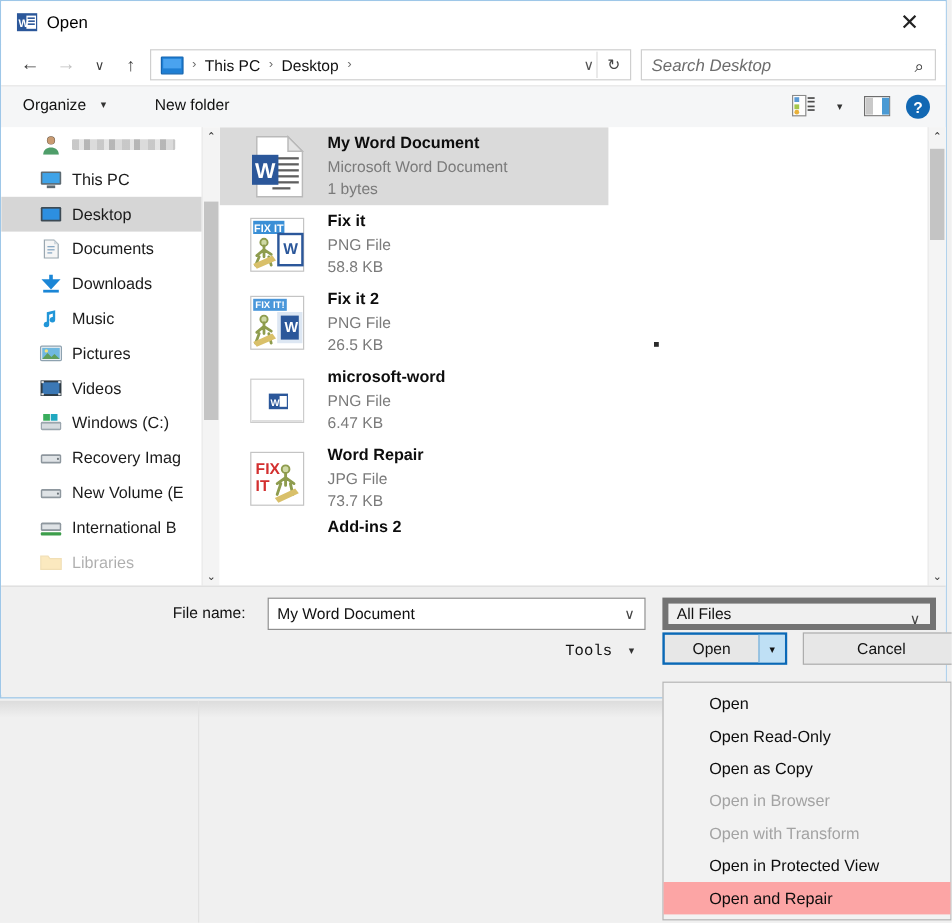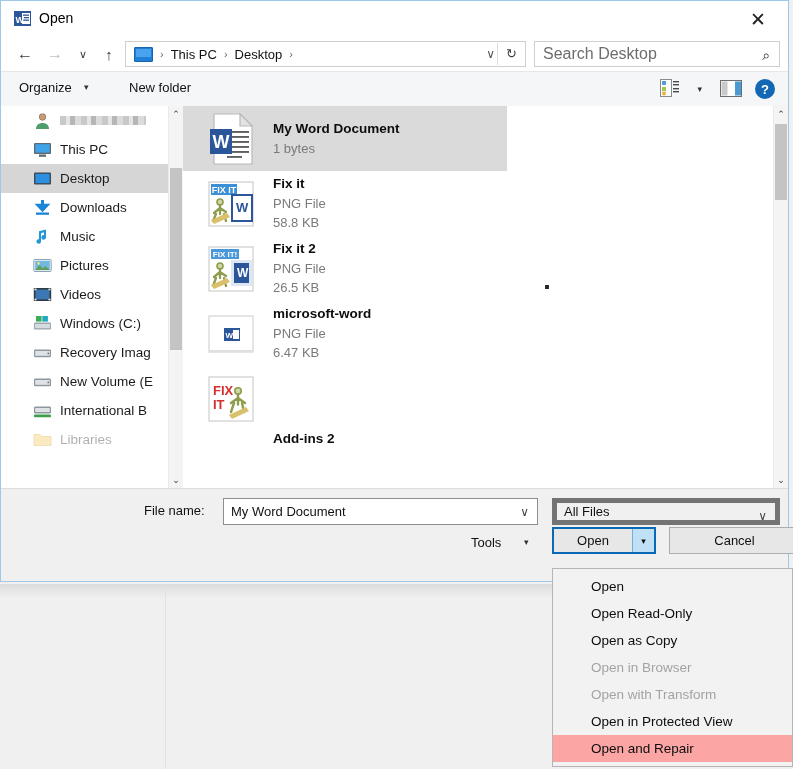--- a/index.html
+++ b/index.html
@@ -48,21 +48,21 @@
   .crumb-icon{width:17px;height:13px;margin-left:8px;background:#1f7fd4;border:1px solid #1565b0;
      border-radius:1px;position:relative;}
   .crumb-icon:after{content:"";position:absolute;left:1px;top:1px;right:1px;bottom:4px;background:#4aa3ef;}
   .sep{margin:0 7px;color:#6a6a6a;font-size:11px;}
   .crumb{font-size:13px;color:#111;}
   .addr-drop{position:absolute;right:30px;top:5px;color:#555;font-size:12px;}
   .addr-vdiv{position:absolute;right:27px;top:1px;bottom:1px;width:1px;background:#dcdcdc;}
   .addr-refresh{position:absolute;right:8px;top:4px;color:#444;font-size:13px;}
   .searchbox{position:absolute;left:533px;top:4px;width:246px;height:26px;border:1px solid #cfcfcf;
      background:#fff;box-sizing:border-box;display:flex;align-items:center;}
-  .searchbox .ph{margin-left:8px;color:#6d6d6d;font-size:16px;}
+  .searchbox .ph{margin-left:8px;color:#6d6d6d;font-size:14px;font-style:italic;}
   .search-icon{position:absolute;right:9px;top:5px;color:#333;font-size:14px;}
 
   
   .cmdbar{height:34px;position:relative;background:#f5f6f7;border-top:1px solid #e6e6e6;
      border-bottom:1px solid #dedede;}
   .cmd-organize{position:absolute;left:18px;top:8px;font-size:13px;color:#111;}
   .cmd-caret{position:absolute;left:83px;top:10px;font-size:9px;color:#333;}
   .cmd-newfolder{position:absolute;left:128px;top:8px;font-size:13px;color:#111;}
   .cmd-viewicon{position:absolute;right:109px;top:7px;width:19px;height:19px;}
   .cmd-viewcaret{position:absolute;right:86px;top:12px;font-size:9px;color:#333;}
@@ -108,21 +108,21 @@
      border-top:1px solid #dcdcdc;}
   .lbl-filename{position:absolute;left:143px;top:14px;font-size:13px;color:#111;}
   .fn-input{position:absolute;left:222px;top:9px;width:315px;height:27px;background:#fff;
      border:1px solid #8e8e8e;box-sizing:border-box;display:flex;align-items:center;}
   .fn-input .val{margin-left:7px;font-size:13px;color:#111;}
   .fn-input .caret{position:absolute;right:8px;top:6px;font-size:12px;color:#444;}
   .type-combo{position:absolute;left:551px;top:9px;width:228px;height:27px;background:#f0f0f0;
      border:5px solid #737373;box-sizing:border-box;display:flex;align-items:center;}
   .type-combo .val{margin-left:7px;font-size:13px;color:#111;}
   .type-combo .caret{position:absolute;right:8px;top:6px;font-size:12px;color:#444;}
-  .tools{position:absolute;left:470px;top:46px;font-size:13px;color:#111;}
+  .tools{position:absolute;left:470px;top:46px;font-size:13px;color:#111;font-family:Liberation Mono, monospace;}
   .tools-caret{position:absolute;left:523px;top:48px;font-size:9px;color:#333;}
   .openbtn{position:absolute;left:551px;top:38px;width:104px;height:27px;
      border:2px solid #0a69b7;background:#e7e7e7;box-sizing:border-box;display:flex;align-items:center;}
   .openbtn .olbl{flex:1;text-align:center;font-size:13px;color:#111;}
   .openbtn .odrop{width:22px;height:100%;background:#bfe0f5;border-left:1px solid #7aaed6;
      display:flex;align-items:center;justify-content:center;font-size:9px;color:#111;box-sizing:border-box;}
   .cancelbtn{position:absolute;left:668px;top:38px;width:131px;height:27px;border:1px solid #adadad;
      background:#e7e7e7;box-sizing:border-box;display:flex;align-items:center;justify-content:center;
      font-size:13px;color:#111;}
 
@@ -233,20 +233,30 @@
           </div>
           <div class="tnode sel">
             <span class="tico"><svg width="19" height="17" viewBox="0 0 19 17">
                 <rect x="1" y="2.5" width="17" height="12" rx="1" fill="#3d4a54"></rect>
                 <rect x="2.4" y="3.9" width="14.2" height="9.2" fill="#2d8fe0"></rect>
               </svg></span>
             <span>Desktop</span>
           </div>
           <div class="tnode">
             <span class="tico"><svg width="19" height="17" viewBox="0 0 19 17">
+                <path d="M4 1h8l3.5 3.5V16H4z" fill="#f6f6f6" stroke="#9aa7b0"></path>
+                <path d="M12 1l3.5 3.5H12z" fill="#cfd8de"></path>
+                <rect x="6.5" y="6" width="6" height="1.1" fill="#8aa9c4"></rect>
+                <rect x="6.5" y="8.6" width="6" height="1.1" fill="#8aa9c4"></rect>
+                <rect x="6.5" y="11.2" width="4" height="1.1" fill="#8aa9c4"></rect>
+              </svg></span>
+            <span>Documents</span>
+          </div>
+          <div class="tnode">
+            <span class="tico"><svg width="19" height="17" viewBox="0 0 19 17">
                 <path d="M9.5 1v8M9.5 11L5 6.2h9z" stroke="#1b86d6" stroke-width="3" fill="#1b86d6"></path>
                 <rect x="3" y="13.5" width="13" height="2.3" fill="#1b86d6"></rect>
               </svg></span>
             <span>Downloads</span>
           </div>
           <div class="tnode">
             <span class="tico"><svg width="19" height="17" viewBox="0 0 19 17">
                 <path d="M8 13.5a2.3 2.3 0 1 1-2-2.3V3.2l7-1.7v7.8a2.3 2.3 0 1 1-2-2.2V4.3L8 5.3z" fill="#2196d8"></path>
               </svg></span>
             <span>Music</span>
@@ -329,20 +339,21 @@
                 <rect x="22" y="30" width="22" height="1.9"></rect>
                 <rect x="22" y="35" width="22" height="1.9"></rect>
                 <rect x="22" y="40" width="22" height="1.9"></rect>
                 <rect x="22" y="45" width="15" height="1.9"></rect>
               </g>
               <rect x="5" y="18" width="22" height="25" fill="#2b579a"></rect>
               <text x="16" y="37" font-size="18" fill="#ffffff" text-anchor="middle" font-family="Liberation Sans, sans-serif" font-weight="bold">W</text>
             </svg></span>
           <span class="ftext">
             <span class="fname">My Word Document</span>
+            <span class="fmeta">Microsoft Word Document</span>
             <span class="fmeta">1 bytes</span>
           </span>
         </div>
         <div class="frow">
           <span class="fico"><svg width="56" height="56" viewBox="0 0 56 56">
               <rect x="4" y="6" width="44" height="44" fill="#ffffff" stroke="#c4c4c4"></rect>
               <rect x="6" y="8" width="26" height="11" fill="#3a8fd6"></rect>
               <text x="19" y="17" font-size="9" fill="#ffffff" text-anchor="middle" font-family="Liberation Sans, sans-serif" font-weight="bold">FIX IT</text>
               <g stroke="#8e9c4e" stroke-width="2.3" fill="none" stroke-linecap="round">
                 <circle cx="15" cy="26" r="3" fill="#cfd9a5" stroke="#8e9c4e" stroke-width="1.6"></circle>
@@ -397,20 +408,25 @@
           <span class="fico"><svg width="56" height="56" viewBox="0 0 56 56">
               <rect x="4" y="6" width="44" height="44" fill="#ffffff" stroke="#c4c4c4"></rect>
               <text x="8" y="24" font-size="13" fill="#d32f2f" font-family="Liberation Sans, sans-serif" font-weight="bold">FIX</text>
               <text x="8" y="38" font-size="13" fill="#d32f2f" font-family="Liberation Sans, sans-serif" font-weight="bold">IT</text>
               <g stroke="#8e9c4e" stroke-width="2.4" fill="none" stroke-linecap="round">
                 <circle cx="33" cy="20" r="3.2" fill="#cfd9a5" stroke="#8e9c4e" stroke-width="1.6"></circle>
                 <path d="M33 23.5v10M33 27l-7 5M33 27l7 5M29 32l-3 9M37 32l2 9"></path>
               </g>
               <path d="M24 44l17-8 3 4-17 8z" fill="#d9c06a"></path>
             </svg></span>
+          <span class="ftext">
+            <span class="fname">Word Repair</span>
+            <span class="fmeta">JPG File</span>
+            <span class="fmeta">73.7 KB</span>
+          </span>
         </div>
         <div class="frow partial">
           <span class="fname">Add-ins 2</span>
         </div>
       </div>
     <div class="dot"></div>
     <div class="vscroll" id="listscroll">
       <div class="arrow">⌃</div>
       <div class="thumb" style="top:18px;height:76px;"></div>
       <div class="arrow" style="position:absolute;bottom:0;width:14px;">⌄</div>

